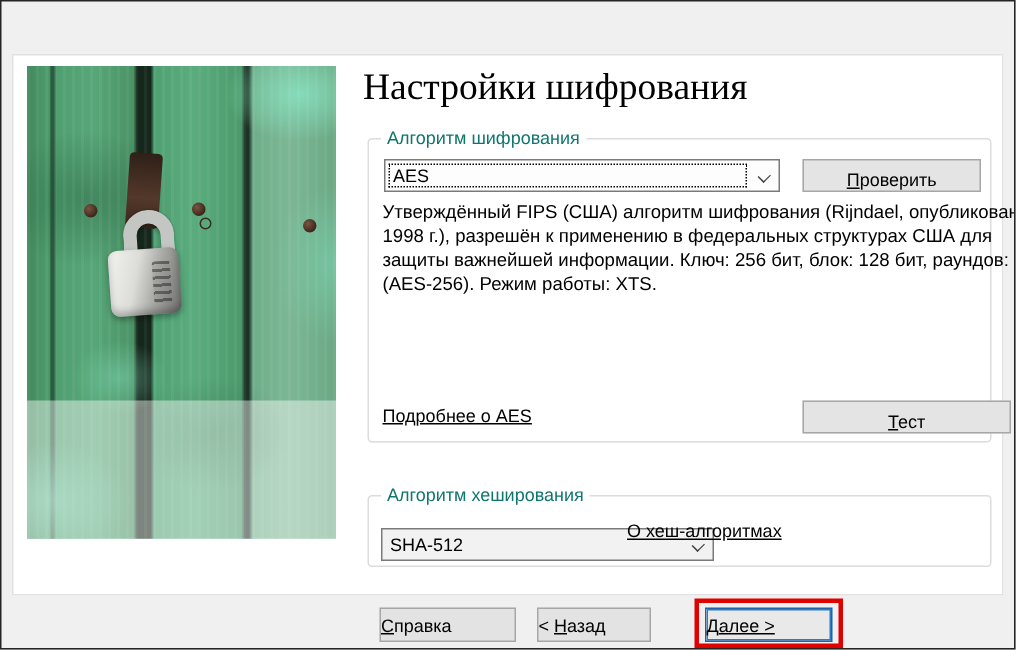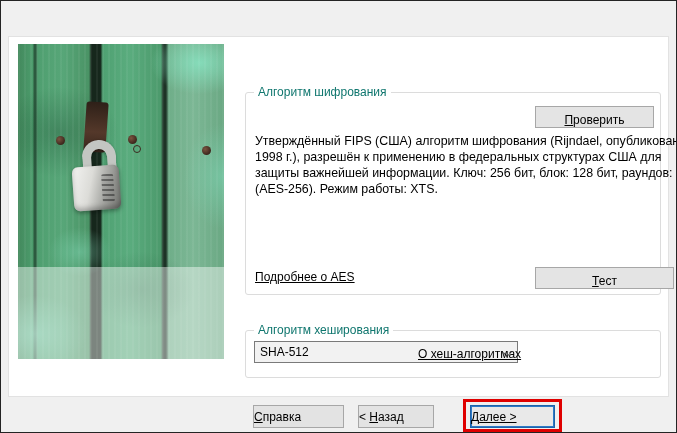--- a/index.html
+++ b/index.html
@@ -104,21 +104,21 @@
 
   .combo{
     position:absolute; height:22px; border:1px solid #7a7a7a; background:#fdfdfd;
     font-size:12px; color:#000; display:flex; align-items:center;
   }
   .combo .val{ padding-left:5px; }
   .combo .focus-rect{ position:absolute; left:2px; top:2px; right:21px; bottom:2px; border:1px dotted #000; }
   .combo .chev{ position:absolute; right:6px; top:7px; width:7px; height:7px;
     border-left:1.5px solid #444; border-bottom:1.5px solid #444; transform:rotate(-45deg) scaleY(.8); }
   .combo-enc{ left:10px; top:13px; width:264px; }
-  .combo-hash{ left:8px; top:10px; width:264px; background:#f2f2f2; }
+  .combo-hash{ left:8px; top:21px; width:222px; background:#f2f2f2; }
 
   .btn{
     position:absolute; height:22px; background:#e4e4e4; border:1px solid #a7a7a7;
     font-size:12px; color:#000; display:flex; align-items:flex-end; justify-content:center;
     cursor:default; white-space:nowrap;
   }
   .btn-verify{ left:289px; top:13px; width:119px; }
   .btn-test{ left:289px; top:174px; width:139px; }
 
   .desc{ position:absolute; left:9px; top:40px; font-size:12.4px; color:#000; line-height:16px; white-space:nowrap; }
@@ -159,24 +159,30 @@
       <div class="bolt-ring"></div>
       <div class="shackle"></div>
       <div class="lock-body"></div>
       <div class="lock-scratch"></div>
       <div class="band">
         
         
       </div>
     </div>
 
+    <div class="page-title">Настройки шифрования</div>
 
     <div class="groupbox group-enc">
       <div class="group-label">Алгоритм шифрования</div>
 
+      <div class="combo combo-enc">
+        <span class="val">AES</span>
+        <span class="focus-rect"></span>
+        <span class="chev"></span>
+      </div>
 
       <div class="btn btn-verify">
         <span><span class="mn">П</span><span>роверить</span></span>
       </div>
 
       <div class="desc">
         <div>Утверждённый FIPS (США) алгоритм шифрования (Rijndael, опубликован в</div>
         <div>1998 г.), разрешён к применению в федеральных структурах США для</div>
         <div>защиты важнейшей информации. Ключ: 256 бит, блок: 128 бит, раундов: 14</div>
         <div>(AES-256). Режим работы: XTS.</div>

